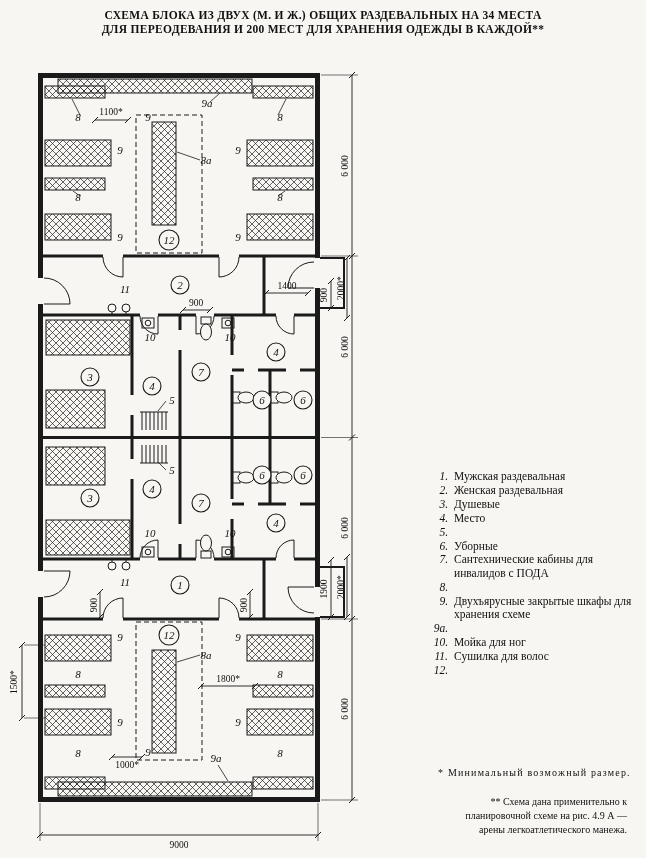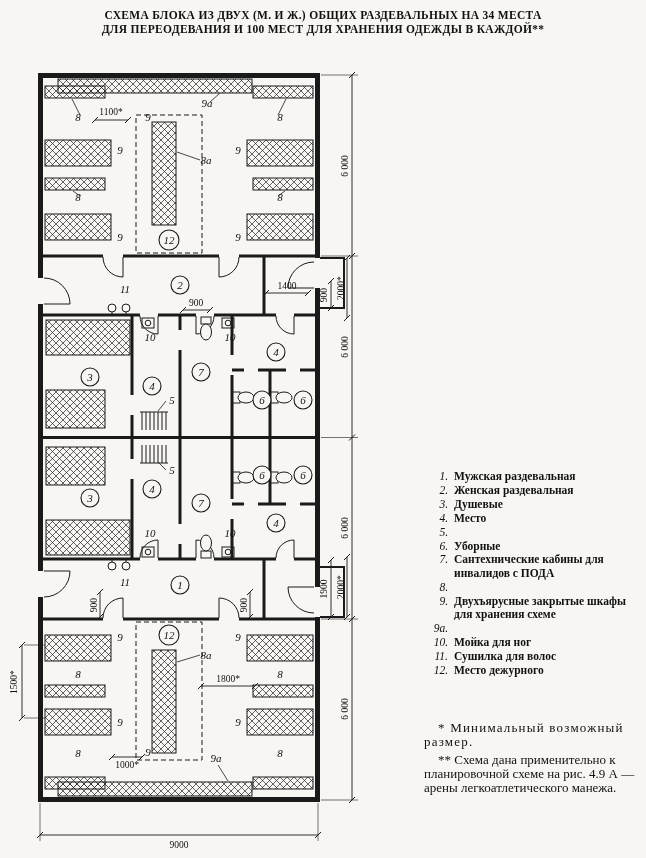--- a/index.html
+++ b/index.html
@@ -17,41 +17,41 @@
     text-align:center;font-weight:bold;font-size:11.5px;line-height:14px;
     letter-spacing:.3px;
   }
   #plan-svg{position:absolute;left:0;top:0;width:646px;height:858px;}
   .legend{
     position:absolute;left:424px;top:470px;width:218px;
     font-size:11.5px;line-height:13.4px;
   }
   .lg-row{display:flex;margin:0 0 .5px 0;}
   .lg-num{flex:0 0 24px;text-align:right;padding-right:6px;font-style:italic;}
-  .lg-text{flex:1;font-weight:bold;}
+  .lg-text{flex:1;}
   .footnotes{
-    position:absolute;left:424px;top:721px;width:218px;
-    font-size:13px;line-height:14px;
+    position:absolute;left:424px;top:766px;width:218px;
+    font-size:10px;line-height:14px;
   }
   .fn1{letter-spacing:1.2px;text-indent:14px;margin:0 0 4px 0;}
-  .fn2{text-indent:14px;margin:0;}
+  .fn2{text-indent:14px;margin:15px;text-align:right;}
   
   .room-circle{fill:#f7f6f2;stroke:#1a1a1a;stroke-width:1.1;}
   .room-num{font:italic 11px "Liberation Serif",serif;fill:#111;text-anchor:middle;}
   .ref{font:italic 11px "Liberation Serif",serif;fill:#111;text-anchor:middle;}
   .dim{font:9.5px "Liberation Serif",serif;fill:#111;text-anchor:middle;}
 </style>
 </head>
 <body>
 
 <div class="page">
 
   <div class="title">
     <div>СХЕМА БЛОКА ИЗ ДВУХ (М. И Ж.) ОБЩИХ РАЗДЕВАЛЬНЫХ НА 34 МЕСТА</div>
-    <div>ДЛЯ ПЕРЕОДЕВАНИЯ И 100 МЕСТ ДЛЯ ХРАНЕНИЯ ОДЕЖДЫ В КАЖДОЙ**</div>
+    <div>ДЛЯ ПЕРЕОДЕВАНИЯ И 200 МЕСТ ДЛЯ ХРАНЕНИЯ ОДЕЖДЫ В КАЖДОЙ**</div>
   </div>
 
   <svg id="plan-svg" viewBox="0 0 646 858" xmlns="http://www.w3.org/2000/svg">
     <defs>
       <pattern id="xh" width="7" height="7" patternUnits="userSpaceOnUse">
         <path d="M0 7 L7 0 M0 0 L7 7" stroke="#222" stroke-width="0.7" fill="none"></path>
       </pattern>
     </defs>
 
     <g fill="#1a1a1a">
@@ -368,21 +368,20 @@
       <div class="lg-row">
         <span class="lg-num">10.</span>
         <span class="lg-text">Мойка для ног</span>
       </div>
       <div class="lg-row">
         <span class="lg-num">11.</span>
         <span class="lg-text">Сушилка для волос</span>
       </div>
       <div class="lg-row">
         <span class="lg-num">12.</span>
-        <span class="lg-text">Место дежурного</span>
       </div>
     </div>
 
   <div class="footnotes">
     <p class="fn1">* Минимальный возможный размер.</p>
     <p class="fn2">** Схема дана применительно к планировочной схеме на рис. 4.9 А — арены легкоатлетического манежа.</p>
   </div>
 
 </div>
 

